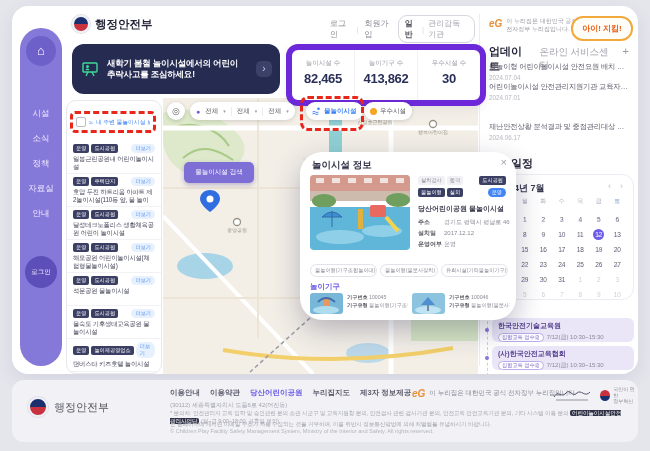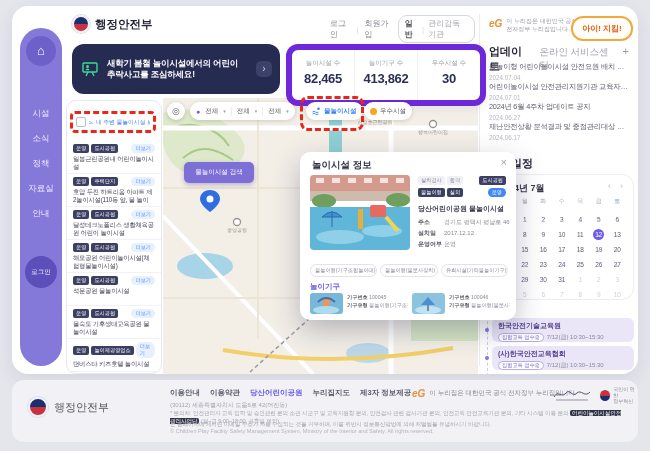--- a/index.html
+++ b/index.html
@@ -103,21 +103,21 @@
   .cal-cell.sel .num{display:inline-block;width:11px;height:11px;border-radius:50%;background:#6c5ce7;color:#fff;}
   .sched{position:absolute;left:13px;width:142px;height:24px;background:#eae6f8;border-radius:6px;
     padding:3px 6px;box-sizing:border-box;cursor:pointer;}
   .sc-title{font-size:7px;font-weight:bold;color:#55418f;white-space:nowrap;overflow:hidden;}
   .sc-row{display:flex;align-items:center;gap:3px;margin-top:2px;}
   .sc-badge{font-size:5.2px;color:#7a68c8;border:1px solid #b9acea;border-radius:5px;padding:0 3px;background:#fff;}
   .sc-time{font-size:6px;color:#8a8a96;}
   .sc-dot{position:absolute;left:6px;width:4px;height:4px;border-radius:50%;background:#8478d8;}
   .sc-line{position:absolute;left:7.5px;top:310px;height:60px;border-left:1px dashed #cfc9ea;}
   
-  .popup{left:300px;top:152px;width:216px;height:168px;background:#fff;border-radius:10px;z-index:50;
+  .popup{left:300px;top:152px;width:216px;height:168px;background:#fff;border-radius:22px;z-index:50;
     box-shadow:0 10px 28px rgba(40,40,80,.30);}
   .pp-title{position:absolute;left:12px;top:7px;font-size:9.5px;font-weight:bold;color:#33334a;}
   .pp-close{position:absolute;right:9px;top:4px;font-size:11px;color:#a0a0ac;cursor:pointer;}
   .pp-photo{position:absolute;left:10px;top:23px;width:100px;height:75px;border-radius:4px;overflow:hidden;}
   .pp-bdg-row{position:absolute;display:flex;gap:2px;}
   .gpill{font-size:5.2px;color:#8a8a96;background:#f1f1f5;border-radius:2px;padding:1px 3px;}
   .dpill{font-size:5.2px;color:#fff;background:#3a3f63;border-radius:2px;padding:1px 3px;}
   .bpill{font-size:5.2px;color:#fff;background:#4285f4;border-radius:6px;padding:1px 4px;}
   .pp-name{position:absolute;left:118px;top:52px;width:92px;font-size:7px;font-weight:bold;color:#3c3c50;
     white-space:nowrap;overflow:hidden;}
@@ -352,24 +352,20 @@
       <span class="tab-off">온라인 서비스센터</span>
       <span class="rp-more">+</span>
     </div>
     <div class="notice-item" style="top:56px">
       <div class="nt-title">물놀이형 어린이놀이시설 안전요원 배치 관련 안내</div>
       <div class="nt-date">2024.07.04</div>
     </div>
     <div class="notice-item" style="top:76px">
       <div class="nt-title">어린이놀이시설 안전관리지원기관 교육자료 자체 점검결과 외..</div>
       <div class="nt-date">2024.07.01</div>
-    </div>
-    <div class="notice-item" style="top:96px">
-      <div class="nt-title">2024년 6월 4주차 업데이트 공지</div>
-      <div class="nt-date">2024.06.27</div>
     </div>
     <div class="notice-item" style="top:116px">
       <div class="nt-title">재난안전상황 분석결과 및 중점관리대상 재난안전사고 알림(2..</div>
       <div class="nt-date">2024.06.17</div>
     </div>
 
     <div class="edu-title">교육일정</div>
     <div class="cal">
       <div class="cal-month">2024년 7월</div>
       <div class="cal-nav" style="right:22px">‹</div>

